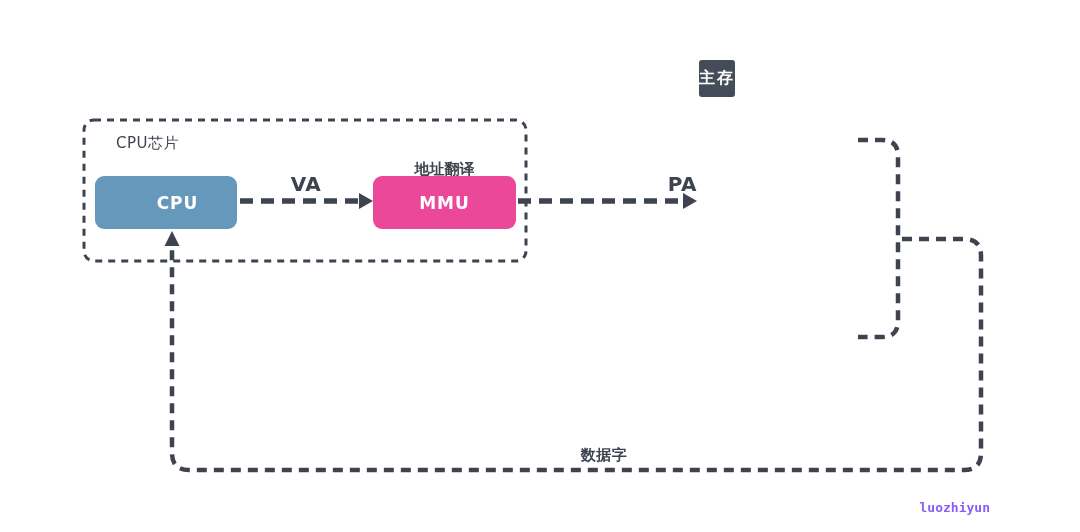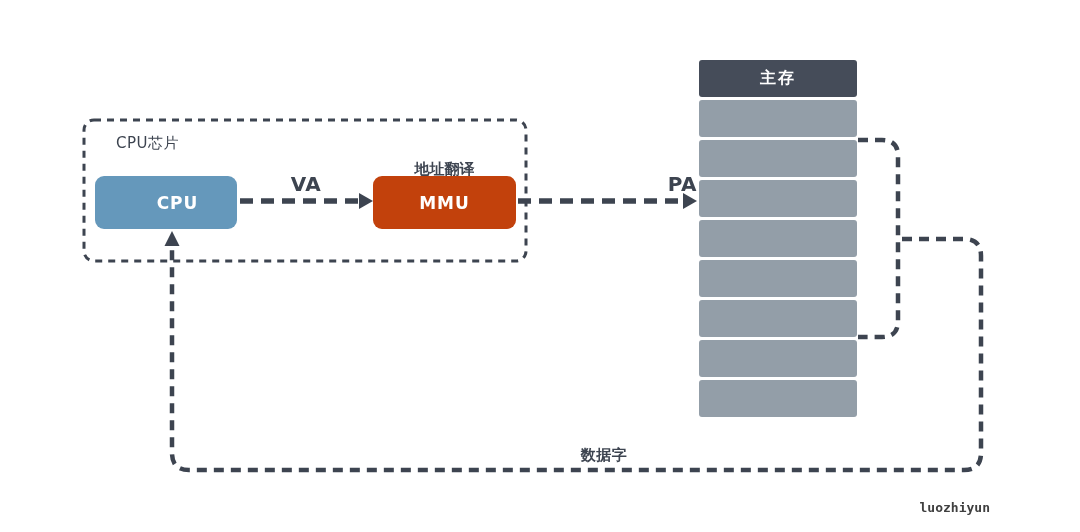--- a/index.html
+++ b/index.html
@@ -37,32 +37,32 @@
     font-size: 20px; font-weight: bold; color: var(--ink); text-align: center;
     letter-spacing: 0.5px;
   }
   .va-label   { left: 239px; top: 172px; width: 134px; }
   .pa-label   { left: 518px; top: 172px; width: 179px; text-align: right; }
   .data-label { left: 514px; top: 446px; width: 180px; font-size: 15px; }
 
   
   .memory-stack {
     left: 699px; top: 60px; width: 158px;
-    display: flex; flex-direction: column; gap: 3px;
+    display: flex; flex-direction: row; gap: 3px;
   }
   .memory-header {
     height: 37px; background: #454c59; border-radius: 3px;
     display: flex; align-items: center; justify-content: center;
     color: #ffffff; font-size: 16px; font-weight: bold; letter-spacing: 2px;
   }
   .memory-cell { height: 37px; background: #939ea8; border-radius: 3px; }
 
   .watermark {
     right: 90px; top: 500px; font-family: "DejaVu Sans Mono", "Liberation Mono", monospace;
-    font-size: 13px; font-weight: bold; color: #404040;
+    font-size: 13px; font-weight: bold; color: #8b5cf6;
   }
 </style>
 </head>
 <body>
 
 <svg id="connector-layer" viewBox="0 0 1080 532" xmlns="http://www.w3.org/2000/svg">
 
   <rect class="dash" x="84" y="120" width="442" height="141" rx="10" fill="none" stroke-width="3" stroke-dasharray="7 6" stroke="#3d4450"></rect>
 
   <line class="dash" x1="240" y1="201" x2="359" y2="201" stroke-width="5.5" stroke-dasharray="13 8" stroke="#3d4450"></line>
@@ -77,21 +77,21 @@
   <polygon class="arrowhead" points="164.5,246 172,231 179.5,246" fill="#3d4450"></polygon>
 </svg>
 
 <div class="abs chip-label">CPU芯片</div>
 
 <div class="abs node cpu-box" style="background: rgb(101, 152, 187);">
   <span>CPU</span>
 </div>
 
 <div class="abs mmu-caption">地址翻译</div>
-<div class="abs node mmu-box" style="background: #c2410c;">
+<div class="abs node mmu-box" style="background: #ec4899;">
   <span>MMU</span>
 </div>
 
 <div class="abs edge-label va-label">VA</div>
 <div class="abs edge-label pa-label">PA</div>
 <div class="abs edge-label data-label">数据字</div>
 
 <div class="abs memory-stack">
   <div class="memory-header" style="background: rgb(69, 76, 89);">
     <span>主存</span>

